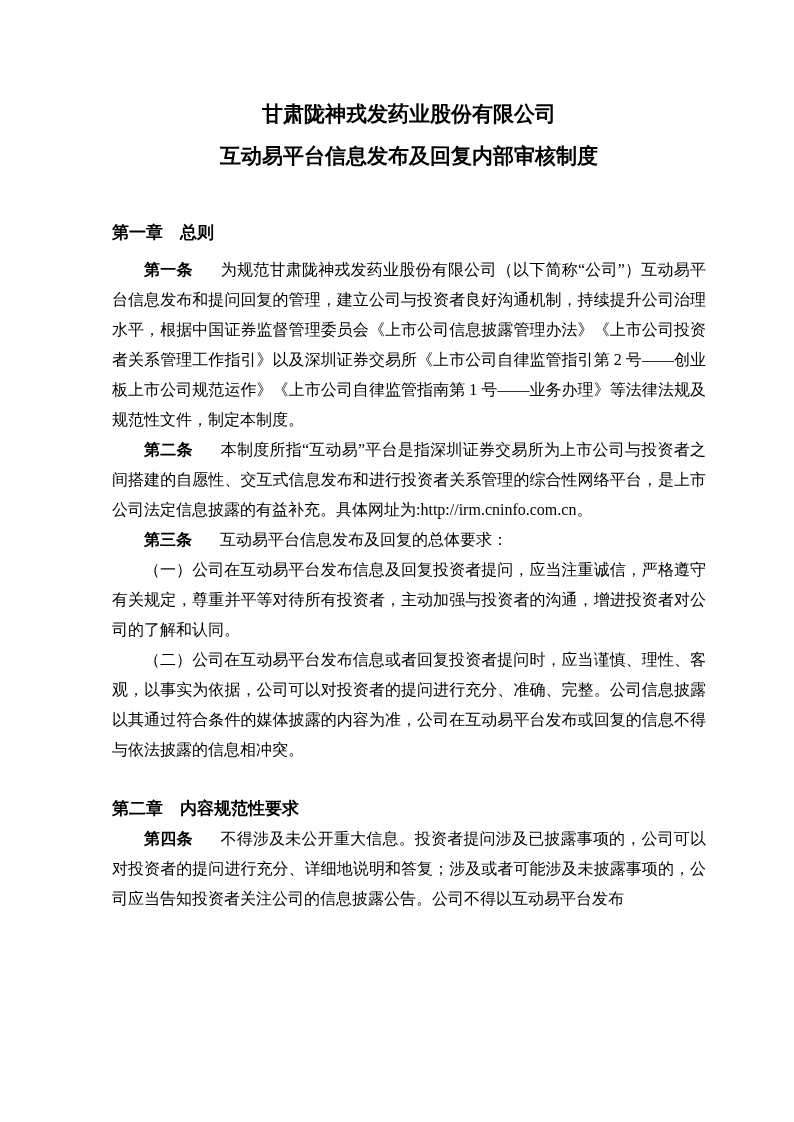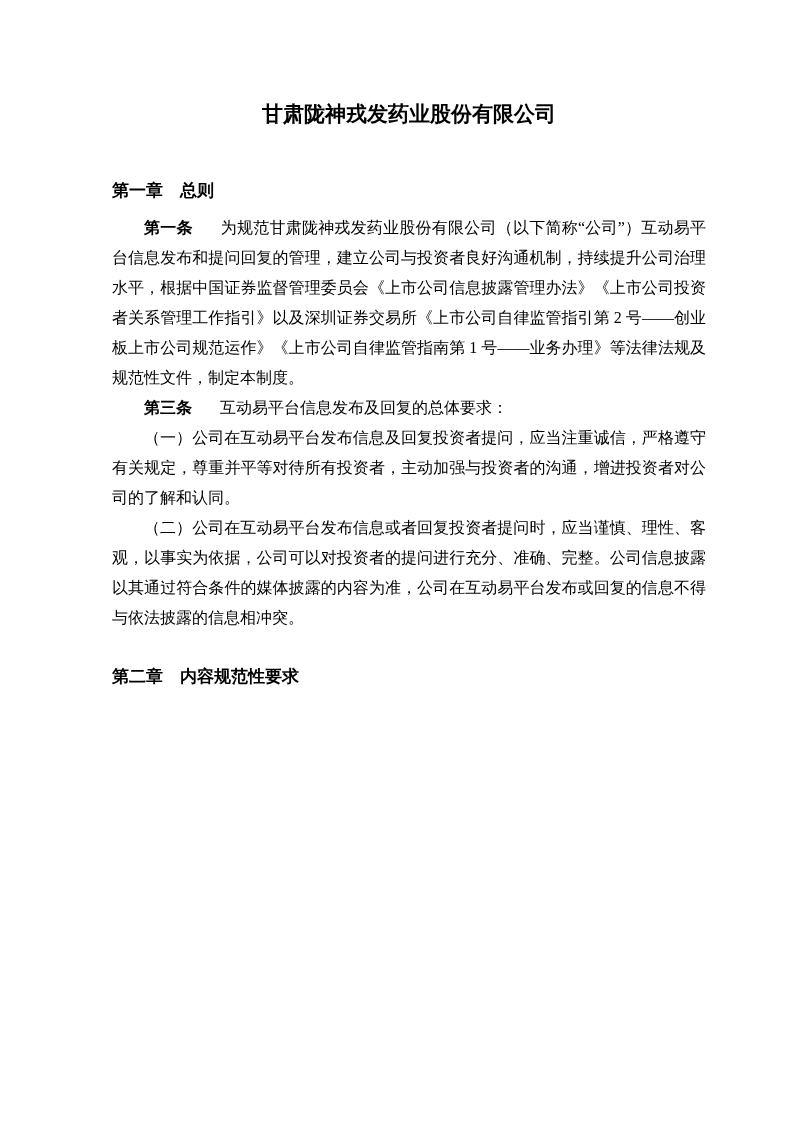--- a/index.html
+++ b/index.html
@@ -48,32 +48,35 @@
     font-weight:700;
     margin-right:28px;
   }
 </style>
 </head>
 <body>
 
 <div class="page">
 
   <h1 class="doc-title">甘肃陇神戎发药业股份有限公司</h1>
+  <h1 class="doc-title">互动易平台信息发布及回复内部审核制度</h1>
 
   <div class="content">
 
     <h2 class="chapter">第一章　总则</h2>
 
     <p class="para"><span class="article-no">第一条</span><span>为规范甘肃陇神戎发药业股份有限公司（以下简称“公司”）互动易平台信息发布和提问回复的管理，建立公司与投资者良好沟通机制，持续提升公司治理水平，根据中国证券监督管理委员会《上市公司信息披露管理办法》《上市公司投资者关系管理工作指引》以及深圳证券交易所《上市公司自律监管指引第 2 号——创业板上市公司规范运作》《上市公司自律监管指南第 1 号——业务办理》等法律法规及规范性文件，制定本制度。</span></p>
 
+    <p class="para"><span class="article-no">第二条</span><span>本制度所指“互动易”平台是指深圳证券交易所为上市公司与投资者之间搭建的自愿性、交互式信息发布和进行投资者关系管理的综合性网络平台，是上市公司法定信息披露的有益补充。具体网址为:http://irm.cninfo.com.cn。</span></p>
 
     <p class="para"><span class="article-no">第三条</span><span>互动易平台信息发布及回复的总体要求：</span></p>
 
     <p class="para"><span>（一）公司在互动易平台发布信息及回复投资者提问，应当注重诚信，严格遵守有关规定，尊重并平等对待所有投资者，主动加强与投资者的沟通，增进投资者对公司的了解和认同。</span></p>
 
     <p class="para"><span>（二）公司在互动易平台发布信息或者回复投资者提问时，应当谨慎、理性、客观，以事实为依据，公司可以对投资者的提问进行充分、准确、完整。公司信息披露以其通过符合条件的媒体披露的内容为准，公司在互动易平台发布或回复的信息不得与依法披露的信息相冲突。</span></p>
 
 
     <h2 class="chapter second">第二章　内容规范性要求</h2>
 
+    <p class="para"><span class="article-no">第四条</span><span>不得涉及未公开重大信息。投资者提问涉及已披露事项的，公司可以对投资者的提问进行充分、详细地说明和答复；涉及或者可能涉及未披露事项的，公司应当告知投资者关注公司的信息披露公告。公司不得以互动易平台发布</span></p>
 
   </div>
 </div>
 
 </body></html>

